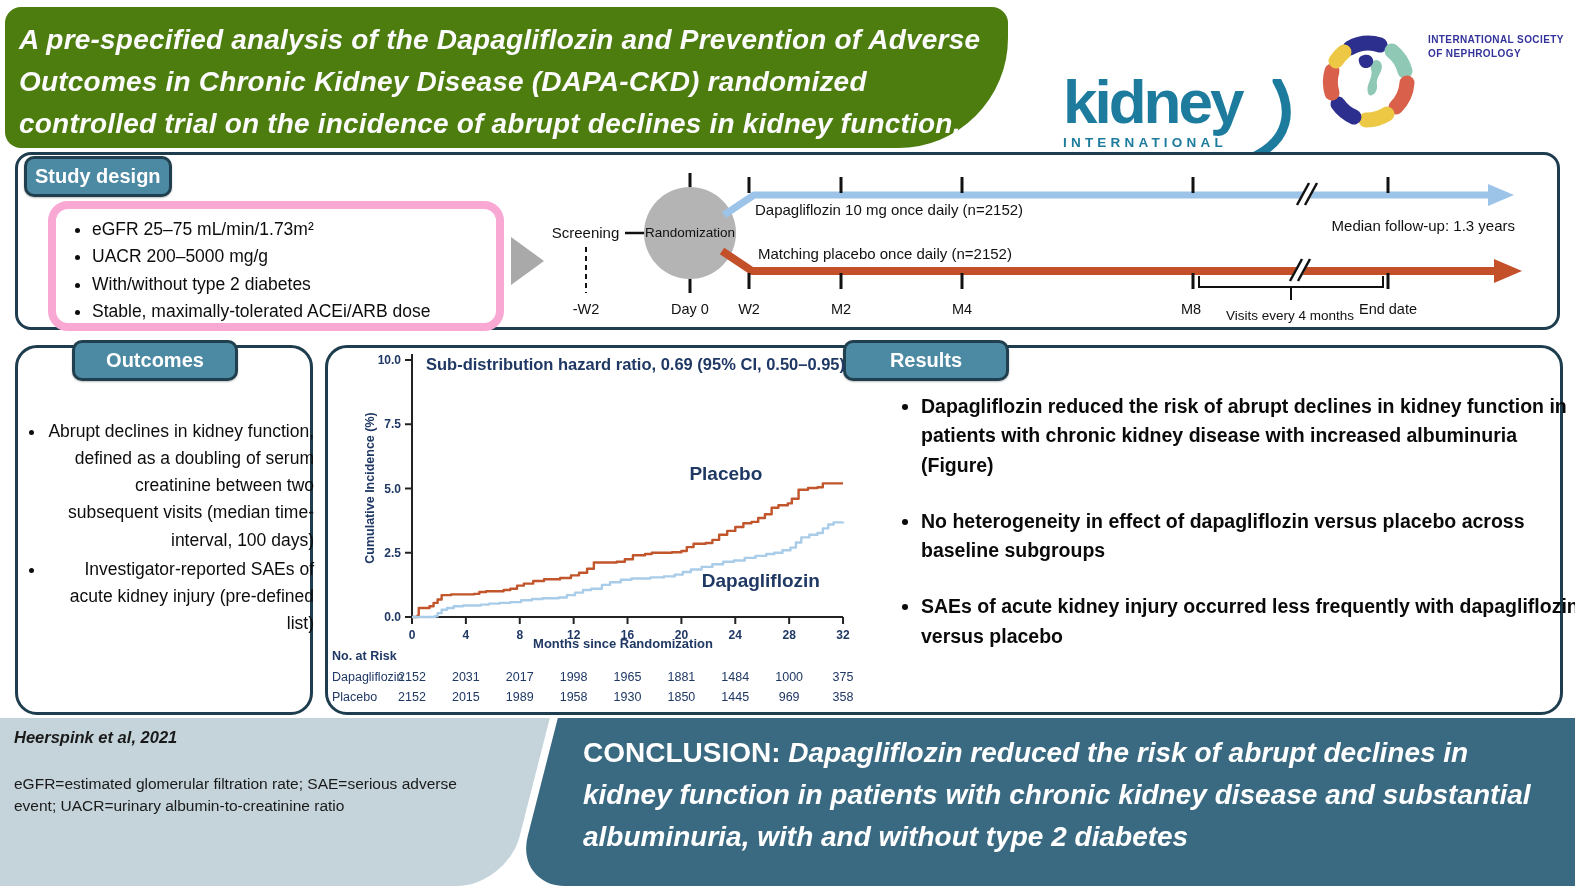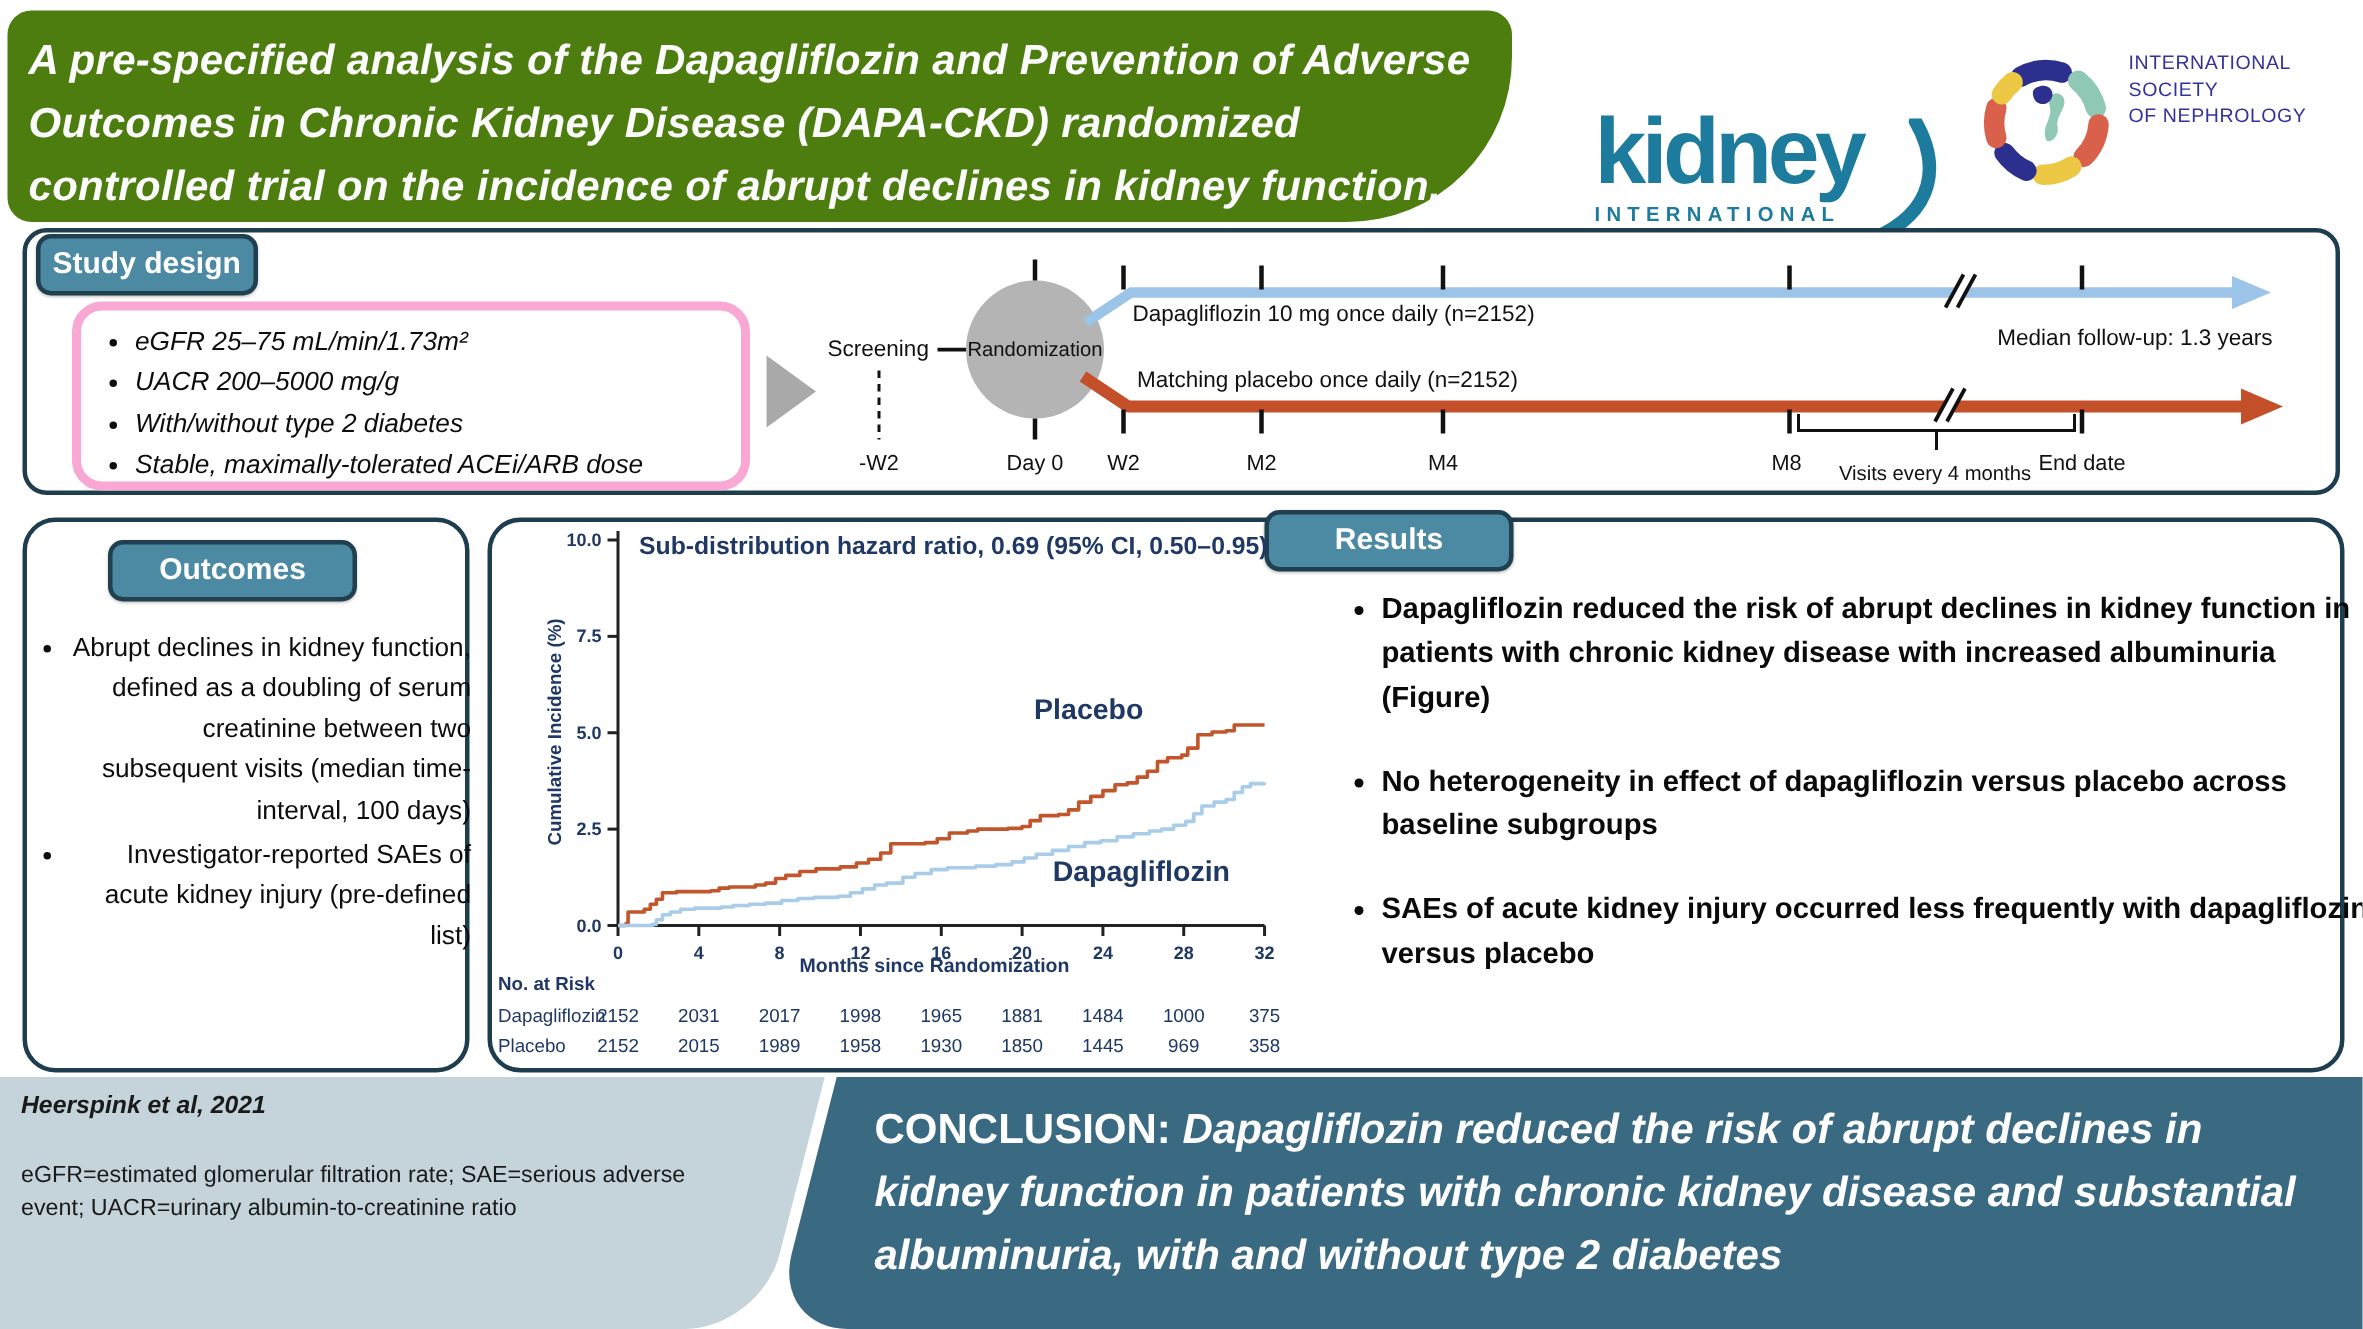--- a/index.html
+++ b/index.html
@@ -19,38 +19,38 @@
     line-height:1.5;letter-spacing:.2px;
   }
   
   .kidney-logo{position:absolute;left:1063px;top:30px;width:240px;color:#1d7c9e;margin-top:41px;}
   .kidney-word{font-size:62px;font-weight:bold;letter-spacing:-3px;line-height:1;}
   .kidney-sub{font-size:13.5px;font-weight:bold;letter-spacing:4.2px;margin-top:2px;}
   .kidney-swoosh{position:absolute;left:178px;top:8px;}
   .isn-logo{position:absolute;left:1320px;top:33px;display:flex;align-items:flex-start;}
   .isn-text{margin-left:10px;color:#33339b;}
   .isn-abbr{font-size:46px;font-weight:bold;letter-spacing:6px;line-height:1.1;}
-  .isn-sub{font-size:13px;font-weight:normal;letter-spacing:.4px;line-height:1.35;}
+  .isn-sub{font-size:10px;font-weight:bold;letter-spacing:.4px;line-height:1.35;}
   
   .panel{position:absolute;background:#fff;border:3px solid #1e3d4e;}
   .study-panel{left:15px;top:152px;width:1539px;height:172px;border-radius:16px;}
   .outcomes-panel{left:15px;top:345px;width:292px;height:364px;border-radius:22px;}
   .results-panel{left:325px;top:345px;width:1232px;height:364px;border-radius:22px;}
   .badge{
     position:absolute;background:#4c89a3;border:3px solid #20404f;border-radius:10px;
     color:#fff;font-weight:bold;font-size:20px;text-align:center;
     padding:6px 8px;box-shadow:0 1px 2px rgba(0,0,0,.25);
   }
   .badge-study{left:24px;top:156px;}
-  .badge-outcomes{left:72px;top:360px;width:140px;padding:6px 10px;}
+  .badge-outcomes{left:72px;top:340px;width:140px;padding:6px 10px;}
   .badge-results{left:843px;top:340px;width:140px;padding:6px 10px;}
   
   .criteria-box{
     position:absolute;left:30px;top:46px;width:418px;height:104px;
-    border:6px solid #f9a8d4;border-radius:20px;padding:5px 8px 5px 14px;font-style:italic;
+    border:8px solid #f9a8d4;border-radius:20px;padding:5px 8px 5px 14px;
   }
   .criteria-box ul{margin:2px 0 0 22px;padding:0;}
   .criteria-box li{font-size:17.5px;line-height:1.57;color:#0d0d0d;}
   .elig-arrow{
     position:absolute;left:493px;top:82px;width:0;height:0;
     border-top:24px solid transparent;border-bottom:24px solid transparent;
     border-left:33px solid #a9a9a9;
   }
   .tl-label{position:absolute;color:#111;font-size:15px;white-space:nowrap;}
   .tl-small{font-size:13.5px;}

